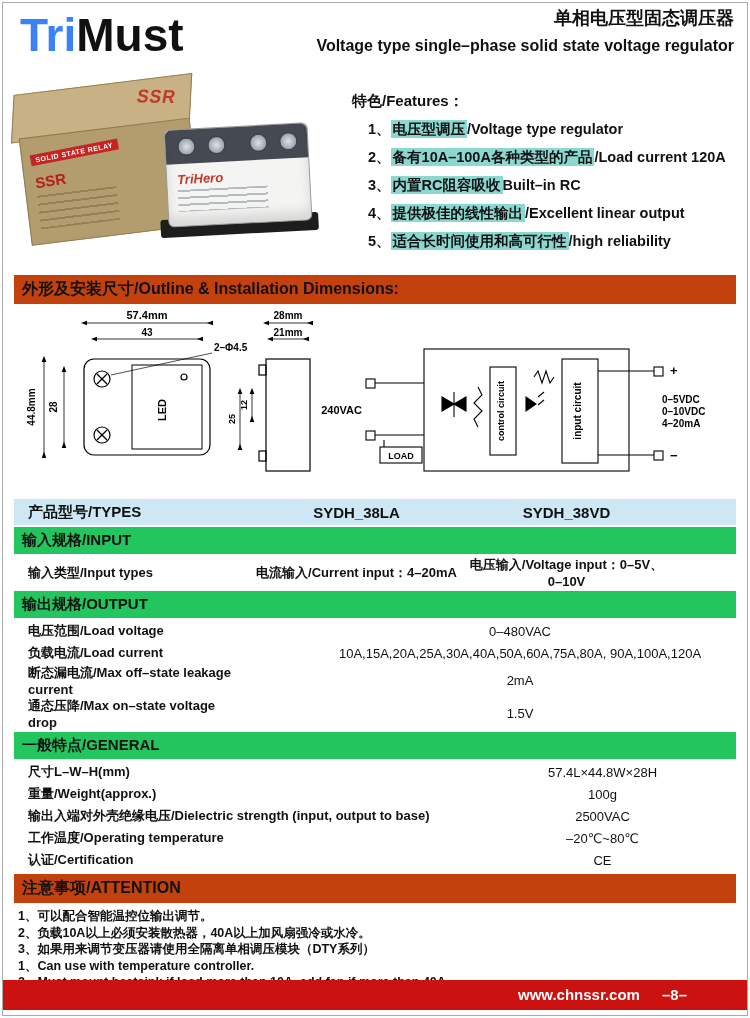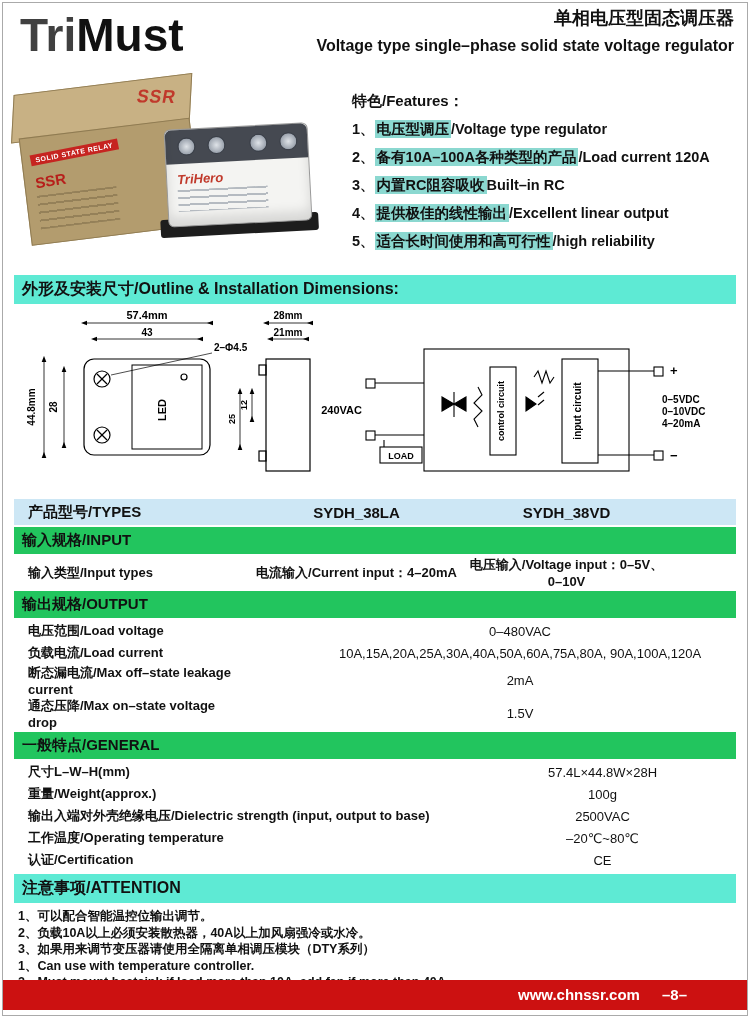--- a/index.html
+++ b/index.html
@@ -3,21 +3,21 @@
 <meta charset="utf-8">
 <style>
   html,body{margin:0;padding:0;background:#fff;}
   .page{position:relative;width:750px;height:1018px;background:#fff;
         font-family:"Liberation Sans","DejaVu Sans",sans-serif;color:#111;overflow:hidden;}
   .frame{position:absolute;inset:2px;border:1px solid #aaa;pointer-events:none;}
 
   
   .hdr{position:relative;height:80px;}
   .logo{position:absolute;left:20px;top:8px;font-size:46px;font-weight:800;letter-spacing:0;}
-  .logo .red{color:#404040;}
+  .logo .red{color:#3b82f6;}
   .logo .blk{color:#111;}
   .titles{position:absolute;right:16px;top:6px;text-align:right;}
   .title-cn{font-size:18px;font-weight:700;}
   .title-en{font-size:16px;font-weight:700;margin-top:7px;}
 
   
   .top-row{display:flex;height:192px;}
   .photo{position:relative;width:330px;height:186px;flex:0 0 330px;}
   .box{position:absolute;left:22px;top:4px;width:170px;height:152px;transform:rotate(-7deg);}
   .box-lid{position:absolute;top:0;left:-4px;width:178px;height:46px;background:#c8b184;border:1px solid #8f7b52;transform:skewX(-10deg);}
@@ -31,25 +31,25 @@
   .relay-base{position:absolute;bottom:0;left:0;width:158px;height:18px;background:#1d1d1d;border-radius:3px;}
   .relay-body{position:absolute;bottom:10px;left:8px;width:142px;height:96px;background:#f4f4f2;border:1px solid #999;border-radius:6px;box-shadow:inset 0 -8px 12px rgba(0,0,0,.12);}
   .relay-cover{position:absolute;top:0;left:0;right:0;height:34px;background:rgba(30,35,45,.82);border-radius:6px 6px 0 0;}
   .relay-screw{position:absolute;top:8px;width:16px;height:16px;border-radius:50%;background:radial-gradient(#dfe3e8,#7d8693);border:1px solid #3a3f48;}
   .relay-brand{position:absolute;left:10px;top:42px;color:#c0392b;font-weight:800;font-style:italic;font-size:13px;}
   .relay-text{position:absolute;left:10px;top:60px;width:90px;height:22px;
      background:repeating-linear-gradient(#9aa2ac 0 2px,transparent 2px 7px);opacity:.7;}
 
   .features{flex:1;padding:12px 22px 0 22px;}
   .feat-head{font-size:15px;font-weight:700;margin-bottom:9px;}
-  .feat-item{font-size:14.5px;font-weight:700;margin:9px 0;white-space:nowrap;}
+  .feat-item{font-size:14.5px;font-weight:700;margin:9px 16px;white-space:nowrap;}
   .hl{background:#8bd8d0;padding:1px 2px;}
 
   
-  .bar{margin:3px 14px;background:#5eead4;font-weight:700;font-size:16px;padding:4px 8px;}
+  .bar{margin:3px 14px;background:#c2410c;font-weight:700;font-size:16px;padding:4px 8px;}
 
   
   .drawing{margin:2px 14px 0 14px;height:192px;text-align:center;}
   svg text{font-family:"Liberation Sans","DejaVu Sans",sans-serif;}
 
   
   .tbl{margin:0 14px;font-size:13px;}
   .trow{display:grid;grid-template-columns:230px 225px 195px 1fr;align-items:center;min-height:22px;}
   .trow.types{background:#cde7f5;min-height:26px;font-size:15px;}
   .trow .lbl{padding-left:14px;font-weight:700;}

